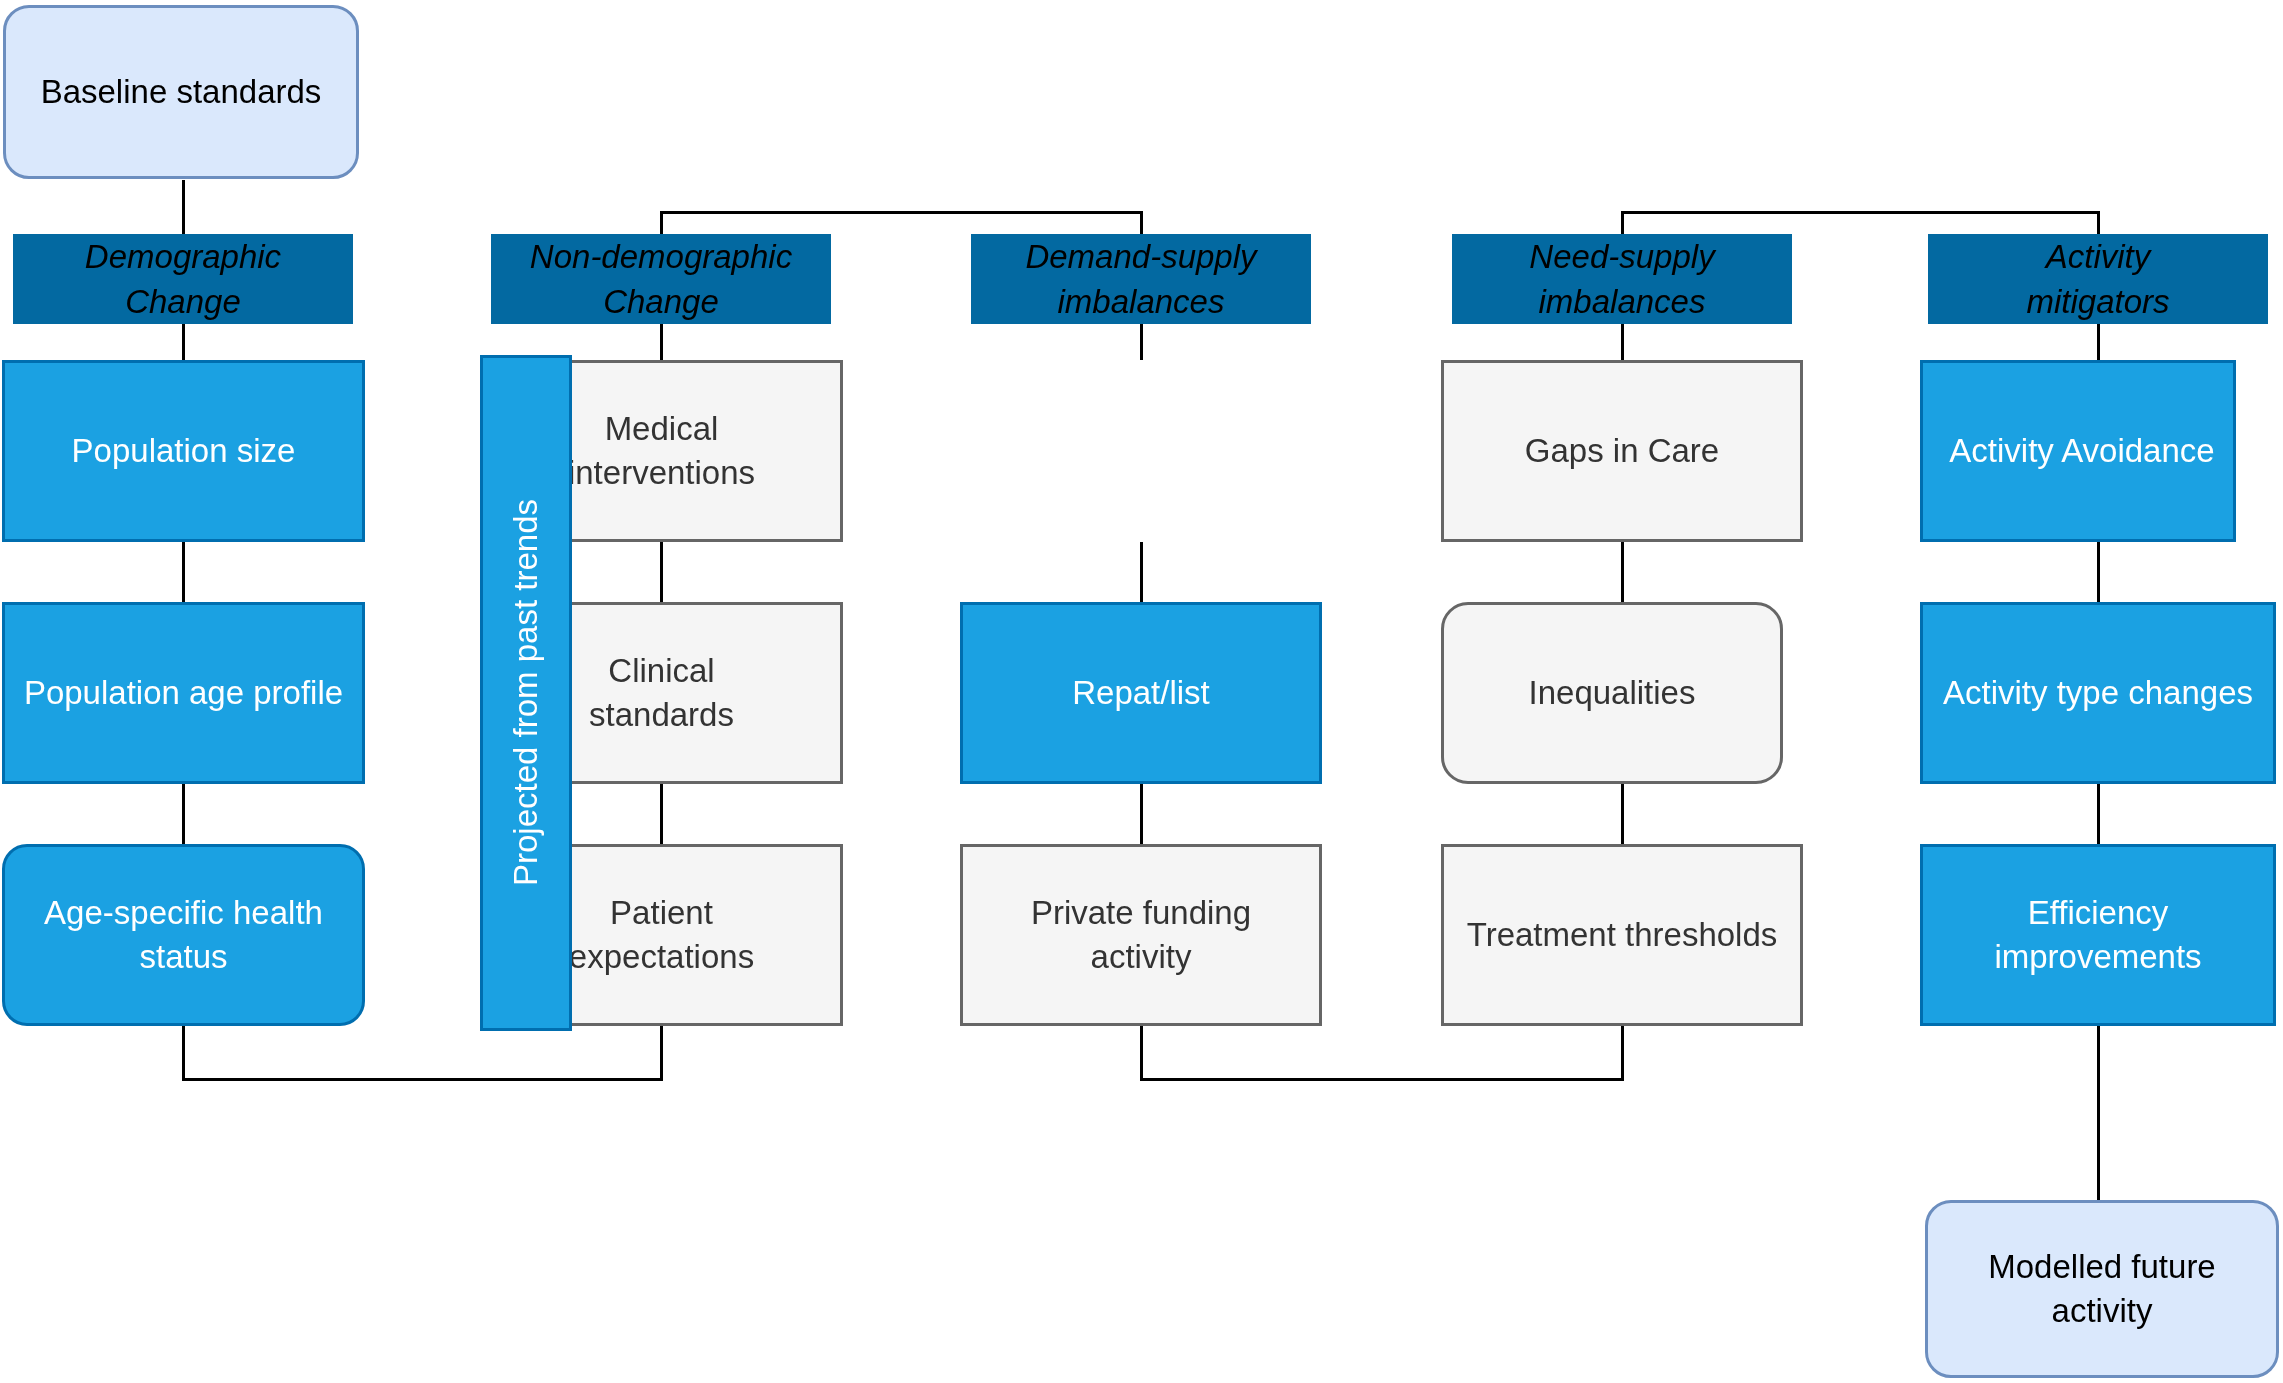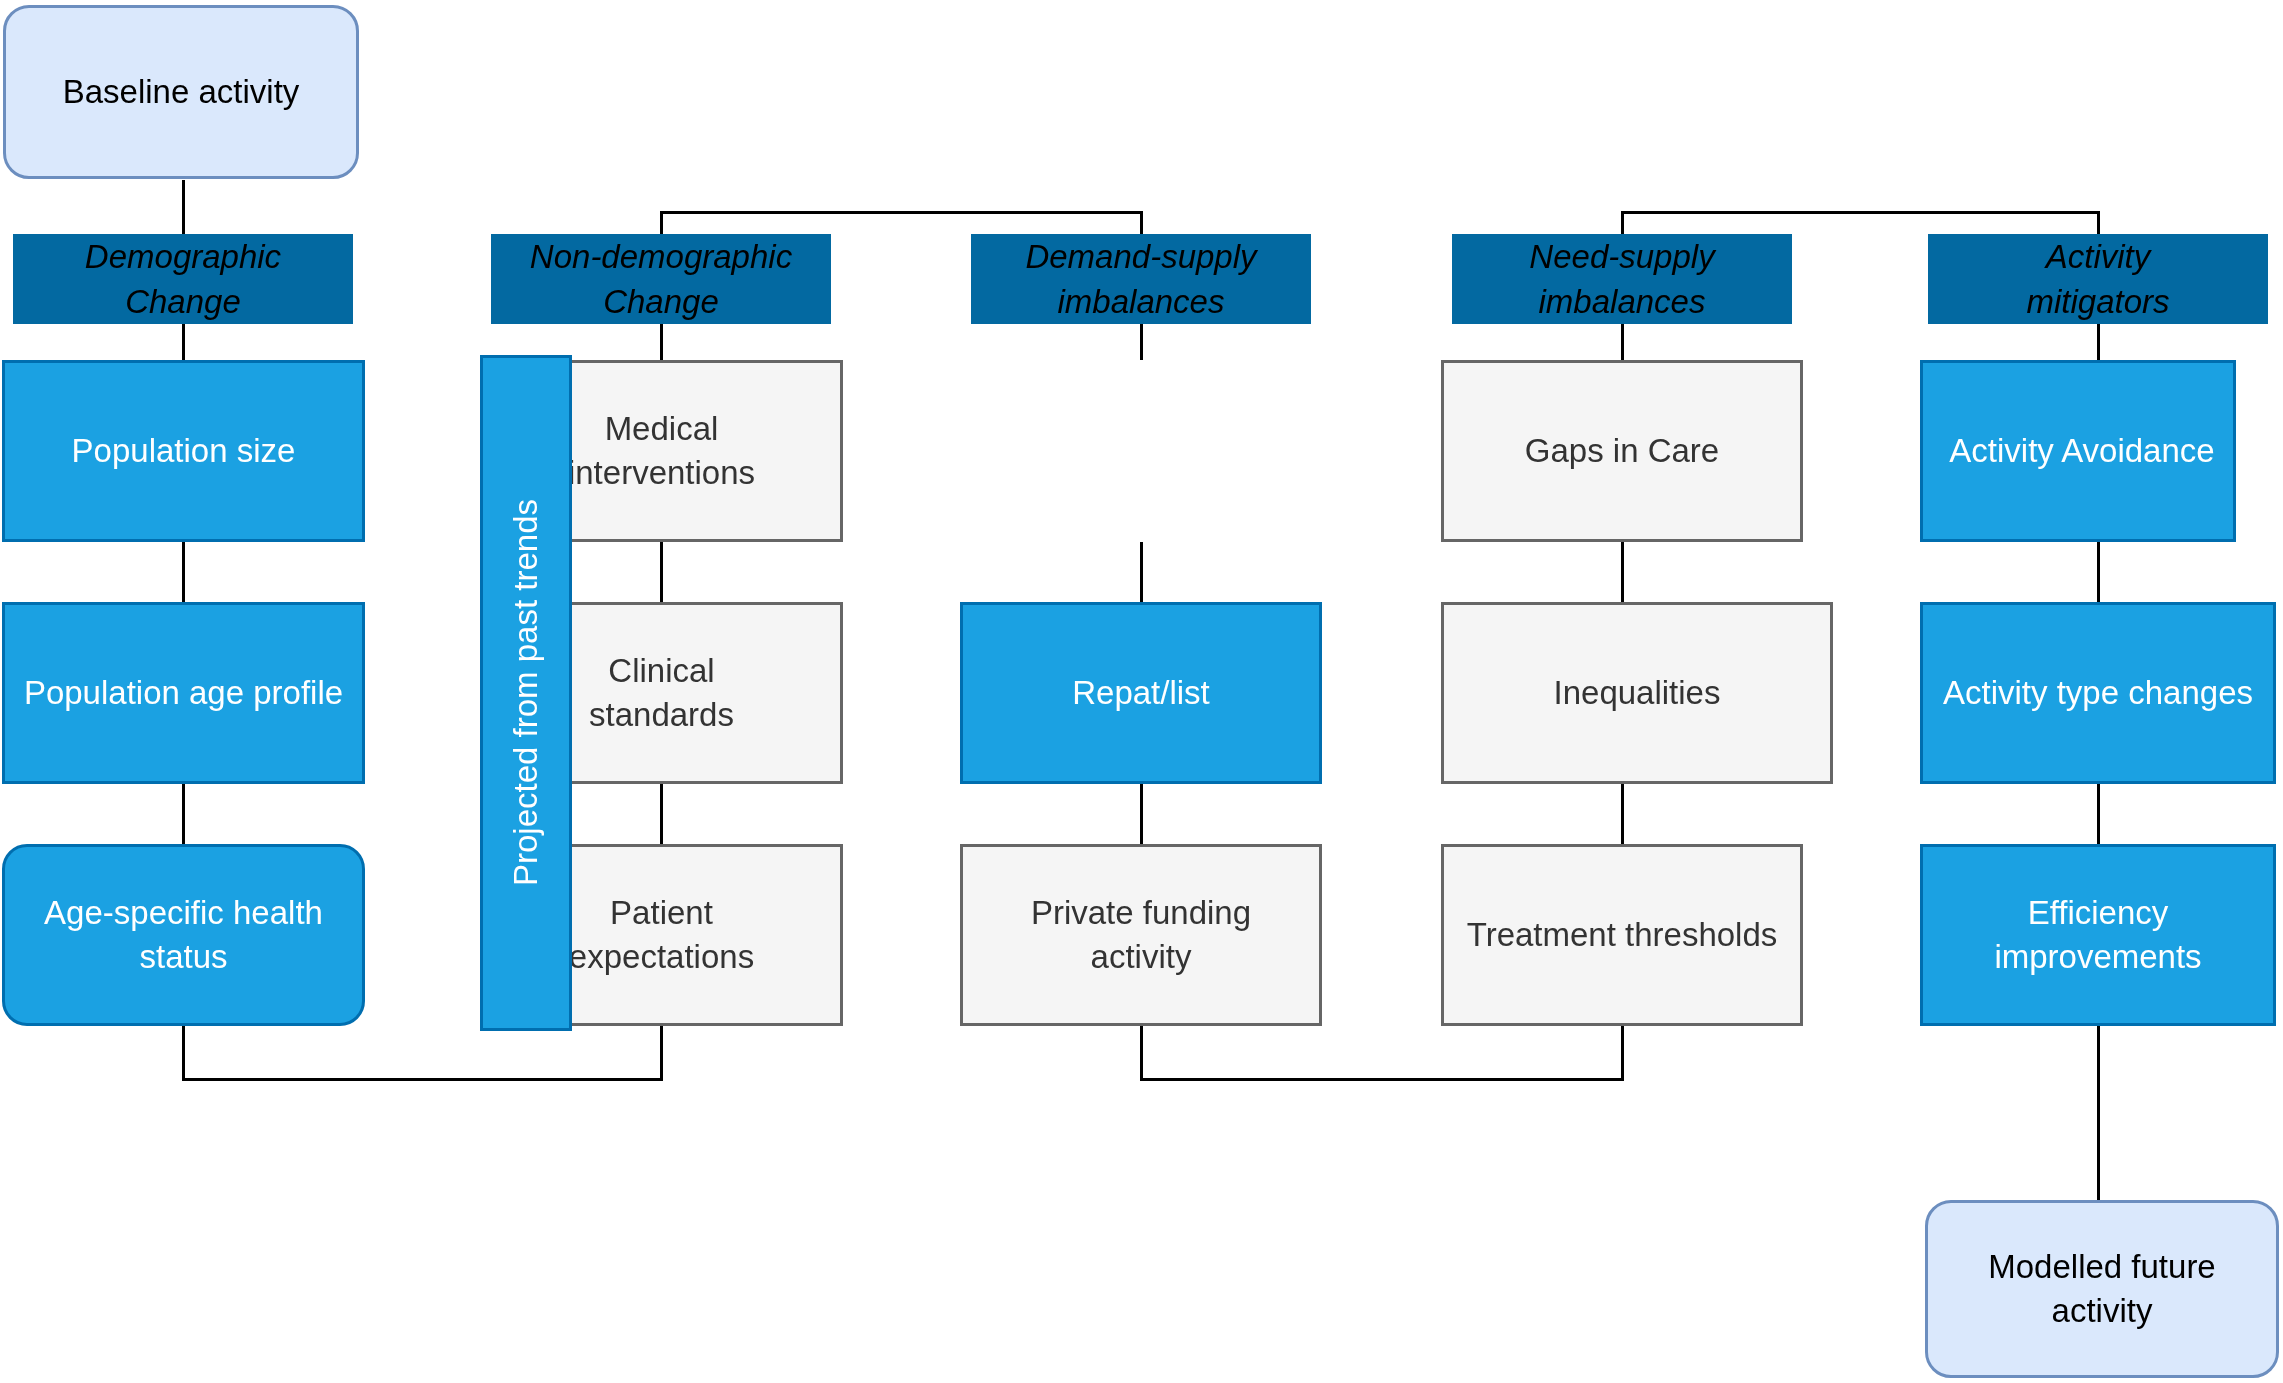--- a/index.html
+++ b/index.html
@@ -83,42 +83,42 @@
 Change</div>
   <div class="hdr" style="left:491px;">Non-demographic
 Change</div>
   <div class="hdr" style="left:971px;">Demand-supply
 imbalances</div>
   <div class="hdr" style="left:1452px;">Need-supply
 imbalances</div>
   <div class="hdr" style="left:1928px;">Activity
 mitigators</div>
 
-  <div class="terminal" style="left:3px;top:5px;width:356px;height:174px;">Baseline activity</div>
+  <div class="terminal" style="left:3px;top:5px;width:356px;height:174px;">Baseline standards</div>
   <div class="terminal" style="left:1925px;top:1200px;width:354px;height:178px;">Modelled future
 activity</div>
 
   <div class="box blue" style="left:2px;top:360px;width:363px;">Population size</div>
   <div class="box blue" style="left:2px;top:602px;width:363px;">Population age profile</div>
   <div class="box blue" style="left:2px;top:844px;width:363px;border-radius:25px;">Age-specific health
 status</div>
 
   <div class="box gray" style="left:480px;top:360px;width:363px;">Medical
 interventions</div>
   <div class="box gray" style="left:480px;top:602px;width:363px;">Clinical
 standards</div>
   <div class="box gray" style="left:480px;top:844px;width:363px;">Patient
 expectations</div>
 
   <div class="box blue" style="left:960px;top:602px;width:362px;">Repat/list</div>
   <div class="box gray" style="left:960px;top:844px;width:362px;">Private funding
 activity</div>
 
   <div class="box gray" style="left:1441px;top:360px;width:362px;">Gaps in Care</div>
-  <div class="box gray" style="left:1441px;top:602px;width:392px;">Inequalities</div>
+  <div class="box gray" style="left:1441px;top:602px;width:342px;border-radius:27px;">Inequalities</div>
   <div class="box gray" style="left:1441px;top:844px;width:362px;">Treatment thresholds</div>
 
   <div class="box blue" style="left:1920px;top:360px;width:316px;padding-left:8px;">Activity Avoidance</div>
   <div class="box blue" style="left:1920px;top:602px;width:356px;">Activity type changes</div>
   <div class="box blue" style="left:1920px;top:844px;width:356px;">Efficiency
 improvements</div>
 
   <div class="vbar">
     <span class="vtxt">Projected from past trends</span>
   </div>

